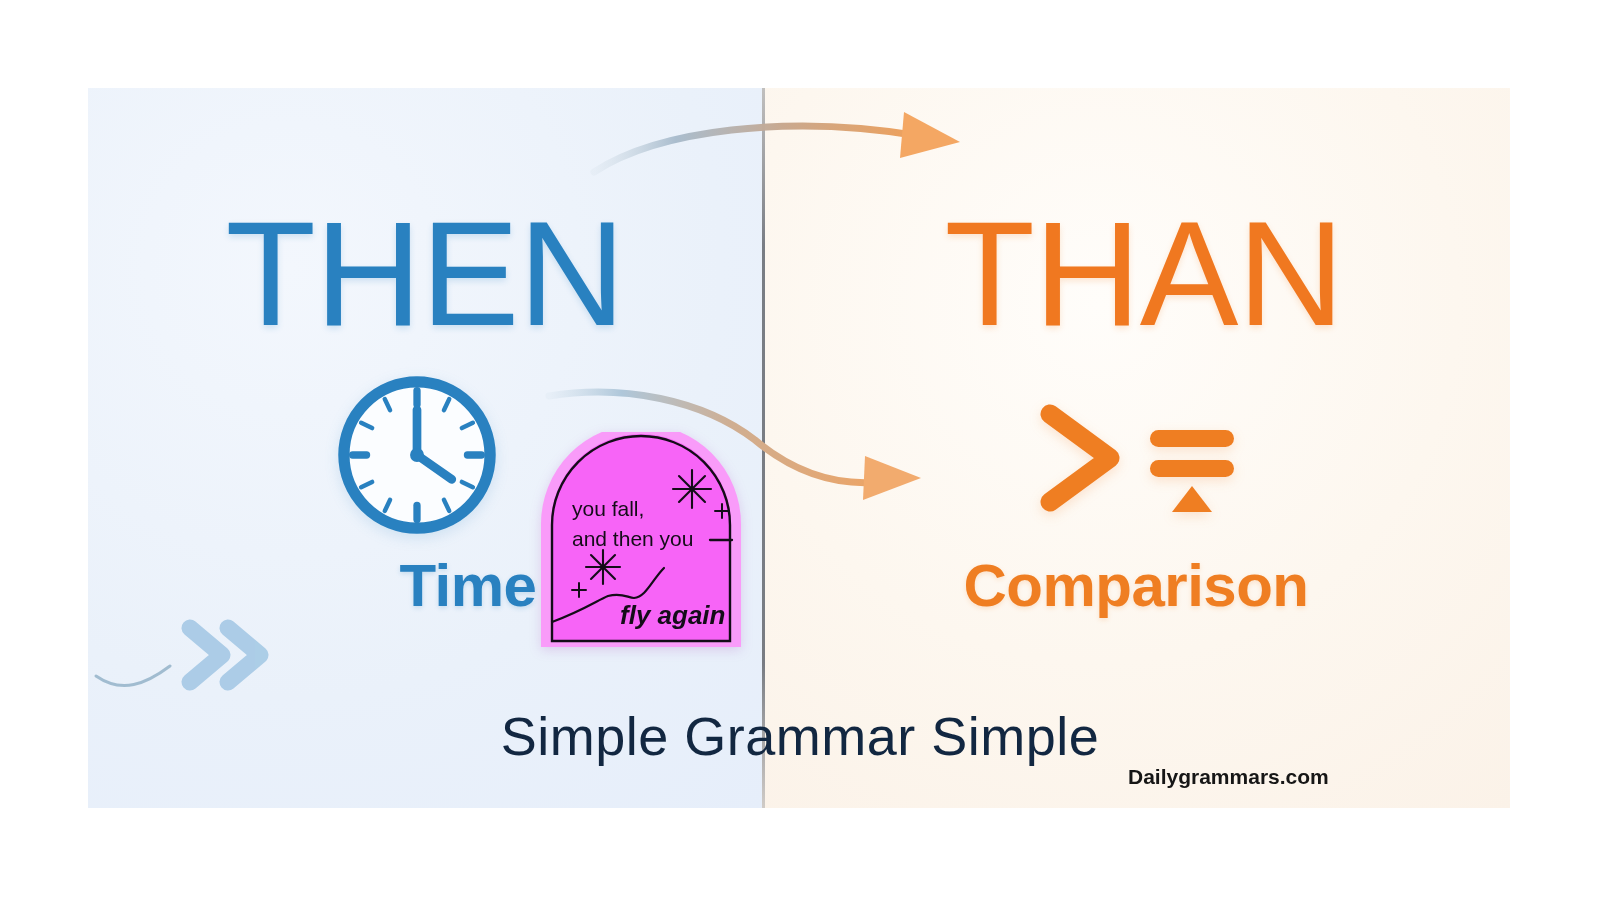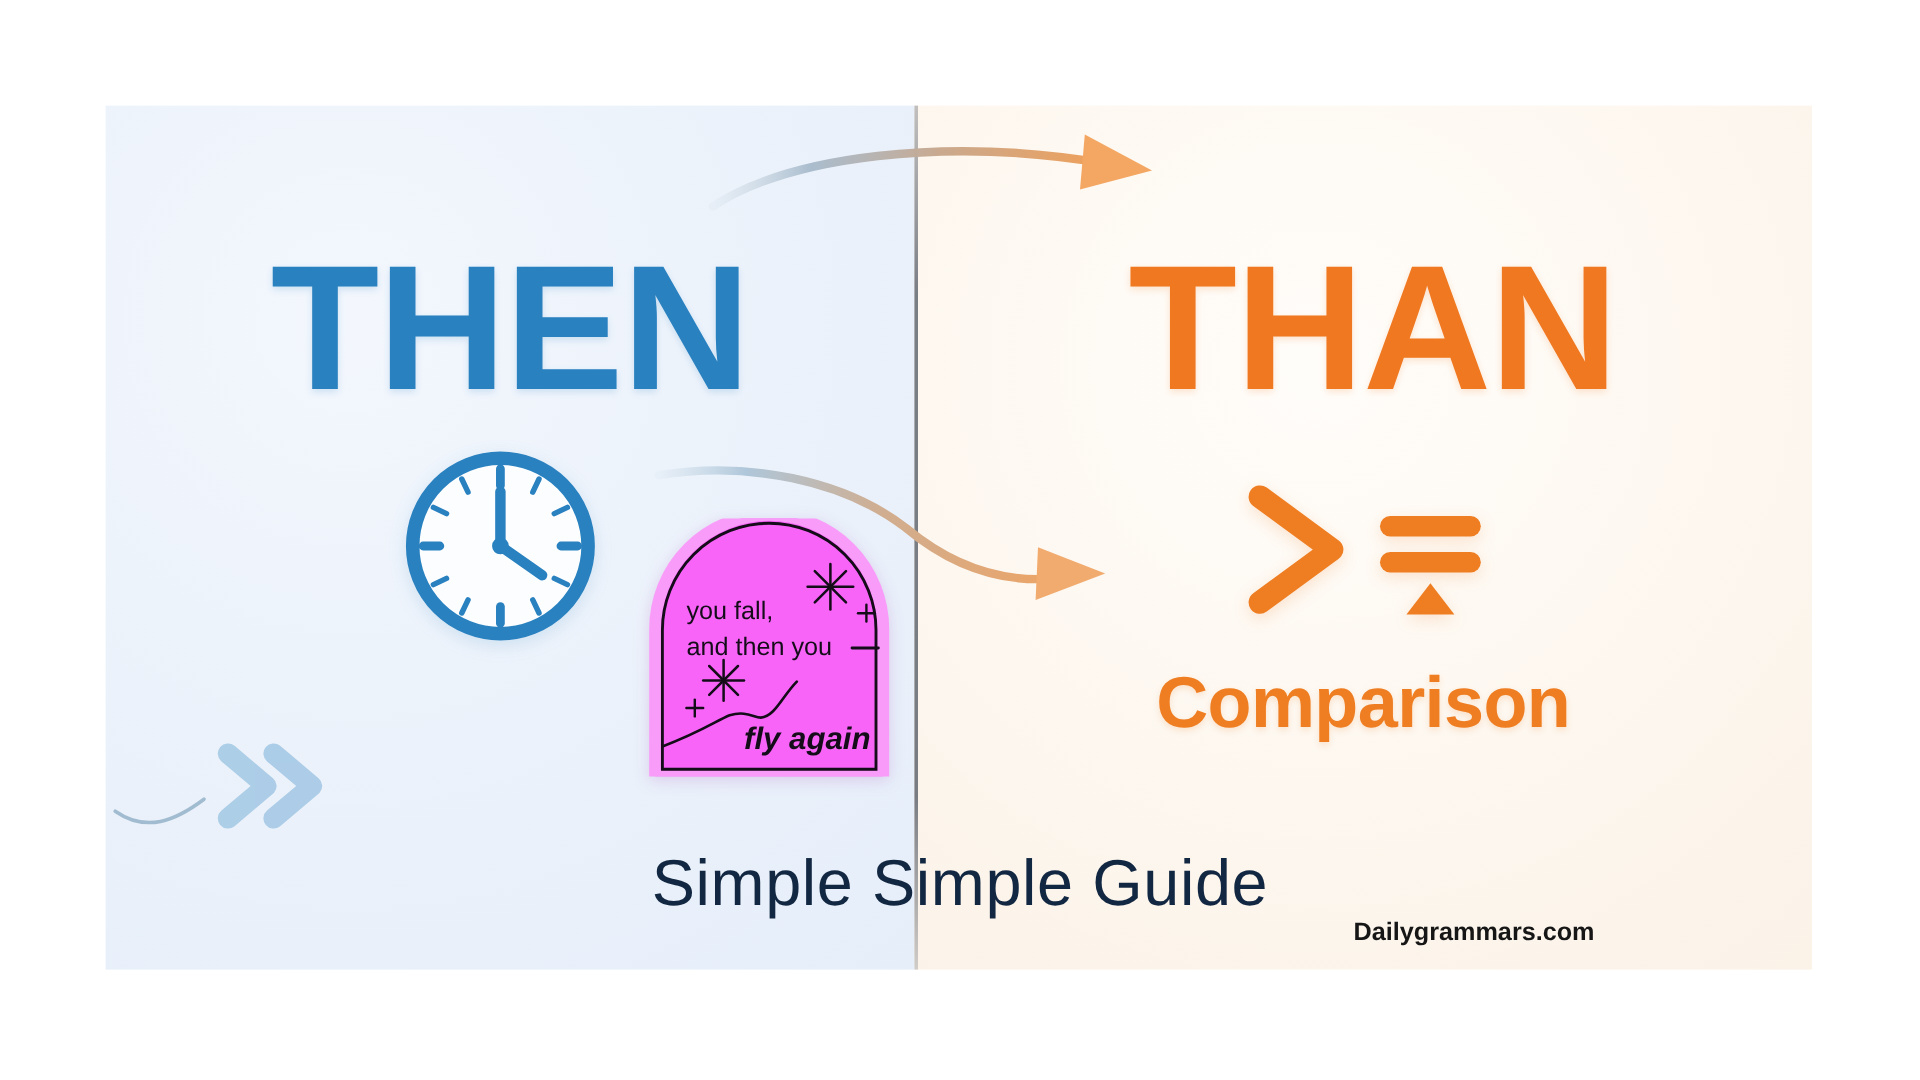--- a/index.html
+++ b/index.html
@@ -54,21 +54,21 @@
     background: linear-gradient(to bottom,
         rgba(55,65,80,0.30) 0%,
         rgba(40,50,66,0.62) 22%,
         rgba(40,50,66,0.62) 80%,
         rgba(55,65,80,0.22) 100%);
   }
 
   
   .headword {
     position: absolute;
-    font-weight: 700;
+    font-weight: 400;
     letter-spacing: -1px;
     line-height: 1;
     white-space: nowrap;
     font-family: "Liberation Sans", sans-serif;
   }
   #word-then {
     left: 0; right: 0;
     top: 112px;
     text-align: center;
     font-size: 148px;
@@ -224,20 +224,21 @@
           <line x1="31.5" y1="82.1" x2="34.5" y2="75.8" stroke-width="2.6"></line>
           <line x1="17.9" y1="68.5" x2="24.2" y2="65.5" stroke-width="2.6"></line>
           <line x1="17.9" y1="31.5" x2="24.2" y2="34.5" stroke-width="2.6"></line>
           <line x1="31.5" y1="17.9" x2="34.5" y2="24.2" stroke-width="2.6"></line>
         </g>
         <line x1="50" y1="50" x2="50" y2="24" stroke="#2981c0" stroke-width="5" stroke-linecap="round"></line>
         <line x1="50" y1="50" x2="70" y2="64" stroke="#2981c0" stroke-width="5" stroke-linecap="round"></line>
         <circle cx="50" cy="50" r="4" fill="#2981c0"></circle>
       </svg>
 
+      <div class="sublabel" id="label-time">Time</div>
 
       <div id="sticker">
         <svg viewBox="0 0 210 215" width="210" height="215">
           <path d="M10 215 L10 92 A95 95 0 0 1 200 92 L200 215 Z" fill="#f764f7" stroke="#f99bf9" stroke-width="10"></path>
           <path d="M16 209 L16 93 A89 89 0 0 1 194 93 L194 209 Z" fill="#f764f7" stroke="#140c18" stroke-width="2.4"></path>
 
           <path d="M16 190 C 48 178 62 168 72 164 C 86 160 92 166 98 166 C 110 165 116 148 128 136" fill="none" stroke="#140c18" stroke-width="2.2" stroke-linecap="round"></path>
 
           <line x1="174" y1="108" x2="196" y2="108" stroke="#140c18" stroke-width="2.3" stroke-linecap="round"></line>
 
@@ -318,17 +319,17 @@
           <stop offset="55%" stop-color="#cfae92"></stop>
           <stop offset="100%" stop-color="#eda465"></stop>
         </linearGradient>
       </defs>
       <path d="M6 18 C 80 6 160 22 212 62 C 248 92 290 108 336 104" fill="none" stroke="url(#gradMid)" stroke-width="7" stroke-linecap="round"></path>
       <polygon points="322,78 378,100 320,122" fill="#f2ab6e"></polygon>
     </svg>
 
   </div>
 
-  <div id="tagline">Simple Simple Guide</div>
+  <div id="tagline">Simple Grammar Simple</div>
 
   <div id="watermark">Dailygrammars.com</div>
 
 </div>
 
 </body></html>

